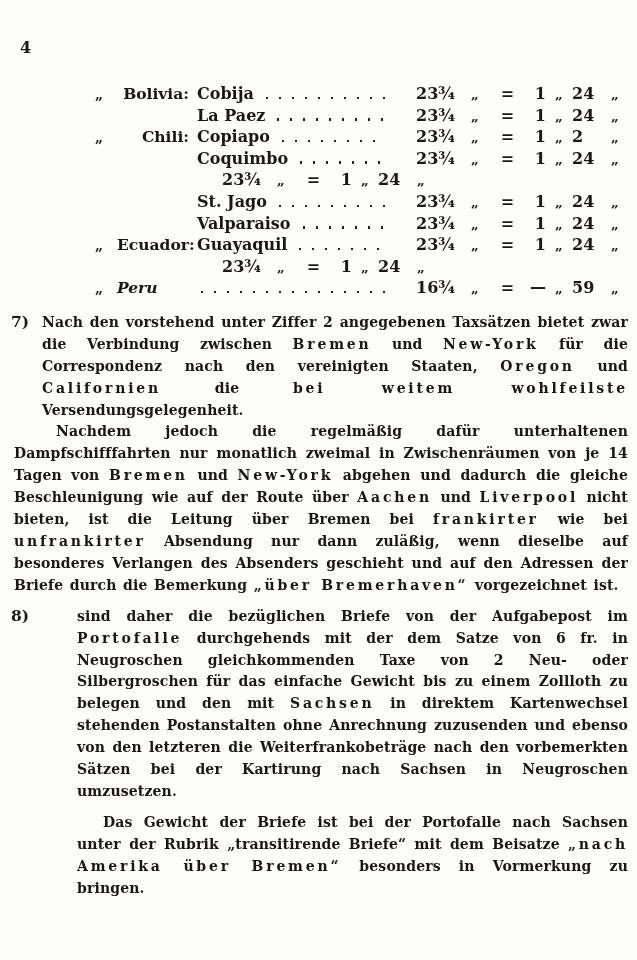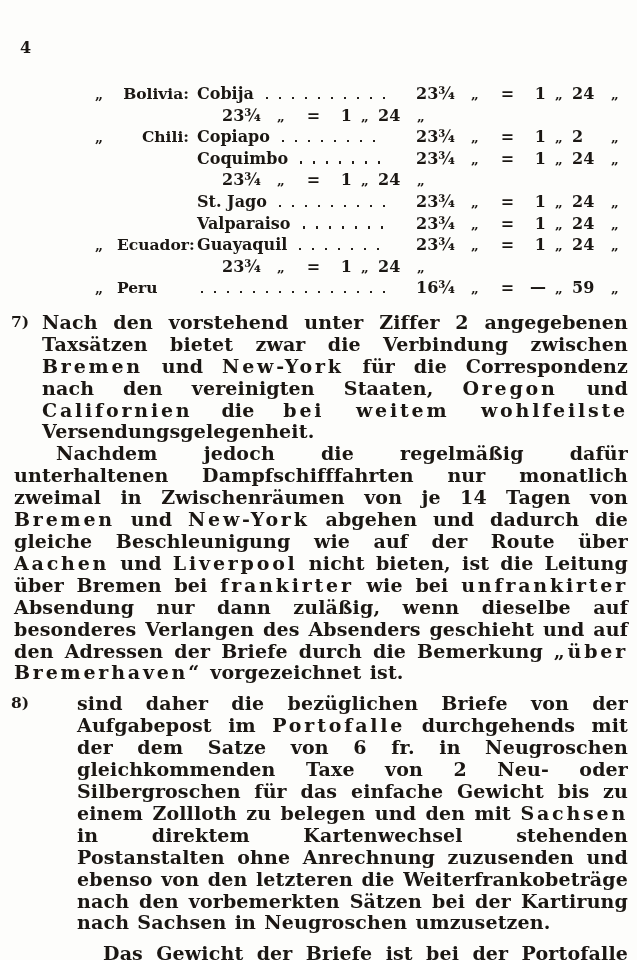--- a/index.html
+++ b/index.html
@@ -21,39 +21,39 @@
   .rate-table{
     margin:84px 9px 0 95px;
     font-size:16px;
   }
   .trow{
     display:flex;align-items:baseline;
     height:21.6px;white-space:nowrap;
   }
   .c-q{flex:none;width:22px;font-size:14px;}
   .c-group{flex:none;width:72px;text-align:right;padding-right:8px;font-size:15.5px;}
-  .trow.no-place .c-group{text-align:left;padding-right:0;}
+  .trow.no-place .c-group{text-align:left;padding-right:0;font-style:italic;}
   .c-place{flex:1;display:flex;align-items:baseline;min-width:0;font-size:16px;}
   .leader{
     flex:1;align-self:flex-end;
     height:2.4px;margin:0 6px 4px 12px;
     background-image:repeating-linear-gradient(to right,#26211c 0 2.4px,transparent 2.4px 13px);
   }
   .c-rate{flex:none;width:46px;text-align:left;margin-left:25px;}
   .c-d{flex:none;width:26px;text-align:center;font-size:13.5px;}
   .c-eq{flex:none;width:38px;text-align:center;letter-spacing:-1px;}
   .c-a{flex:none;width:20px;text-align:right;}
   .c-b{flex:none;width:30px;text-align:left;}
   
   .content{margin-top:12px;padding-right:9px;}
   .para{position:relative;padding-left:42px;margin-top:7px;}
   .pnum{position:absolute;left:11px;top:0;font-size:15.5px;}
   .block{
     margin:0;text-align:justify;
-    font-size:19px;line-height:21.9px;
+    font-size:14px;line-height:21.9px;
     letter-spacing:.15px;word-spacing:1.5px;
   }
   .block.full{margin-left:-28px;}       
   .block.fi{text-indent:42px;}          
   .block.fi2{text-indent:26px;}         
   .block.gap{margin-top:9px;margin-left:35px;}
   .sp{letter-spacing:2.8px;}
 </style>
 </head>
 <body>
@@ -71,20 +71,21 @@
         <span class="c-d">„</span>
         <span class="c-eq">=</span>
         <span class="c-a">1</span>
         <span class="c-d">„</span>
         <span class="c-b">24</span>
         <span class="c-d">„</span>
       </div>
       <div class="trow">
         <span class="c-q"></span>
         <span class="c-group"></span>
+        <span class="c-place">La Paez<span class="leader"></span></span>
         <span class="c-rate">23¾</span>
         <span class="c-d">„</span>
         <span class="c-eq">=</span>
         <span class="c-a">1</span>
         <span class="c-d">„</span>
         <span class="c-b">24</span>
         <span class="c-d">„</span>
       </div>
       <div class="trow">
         <span class="c-q">„</span>

